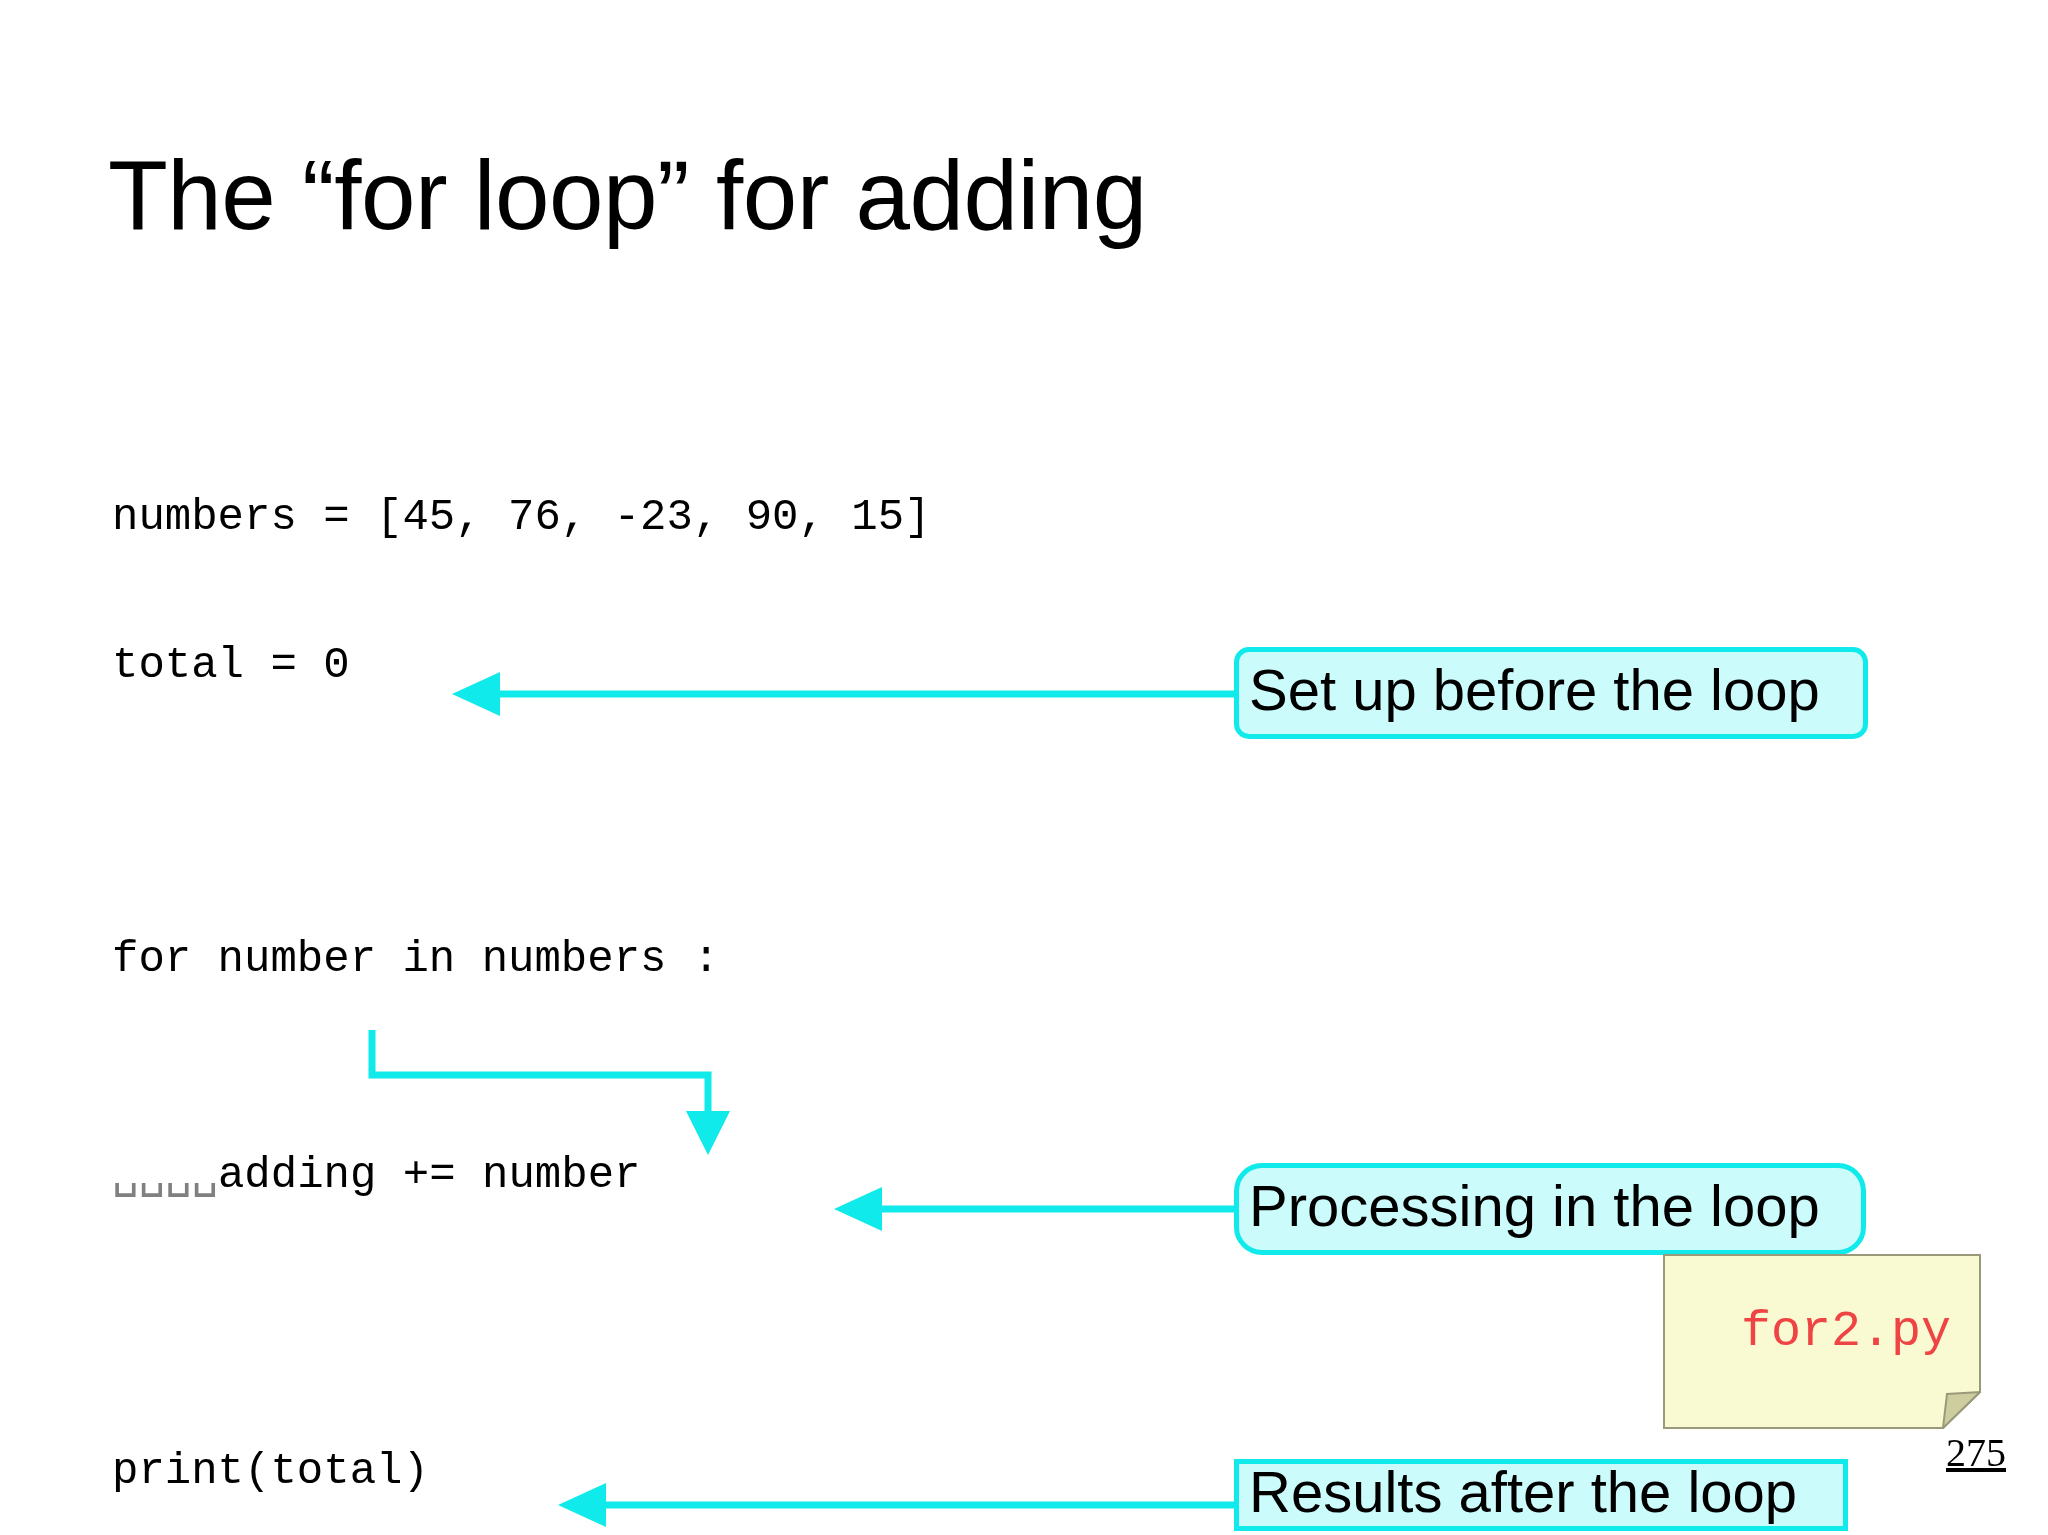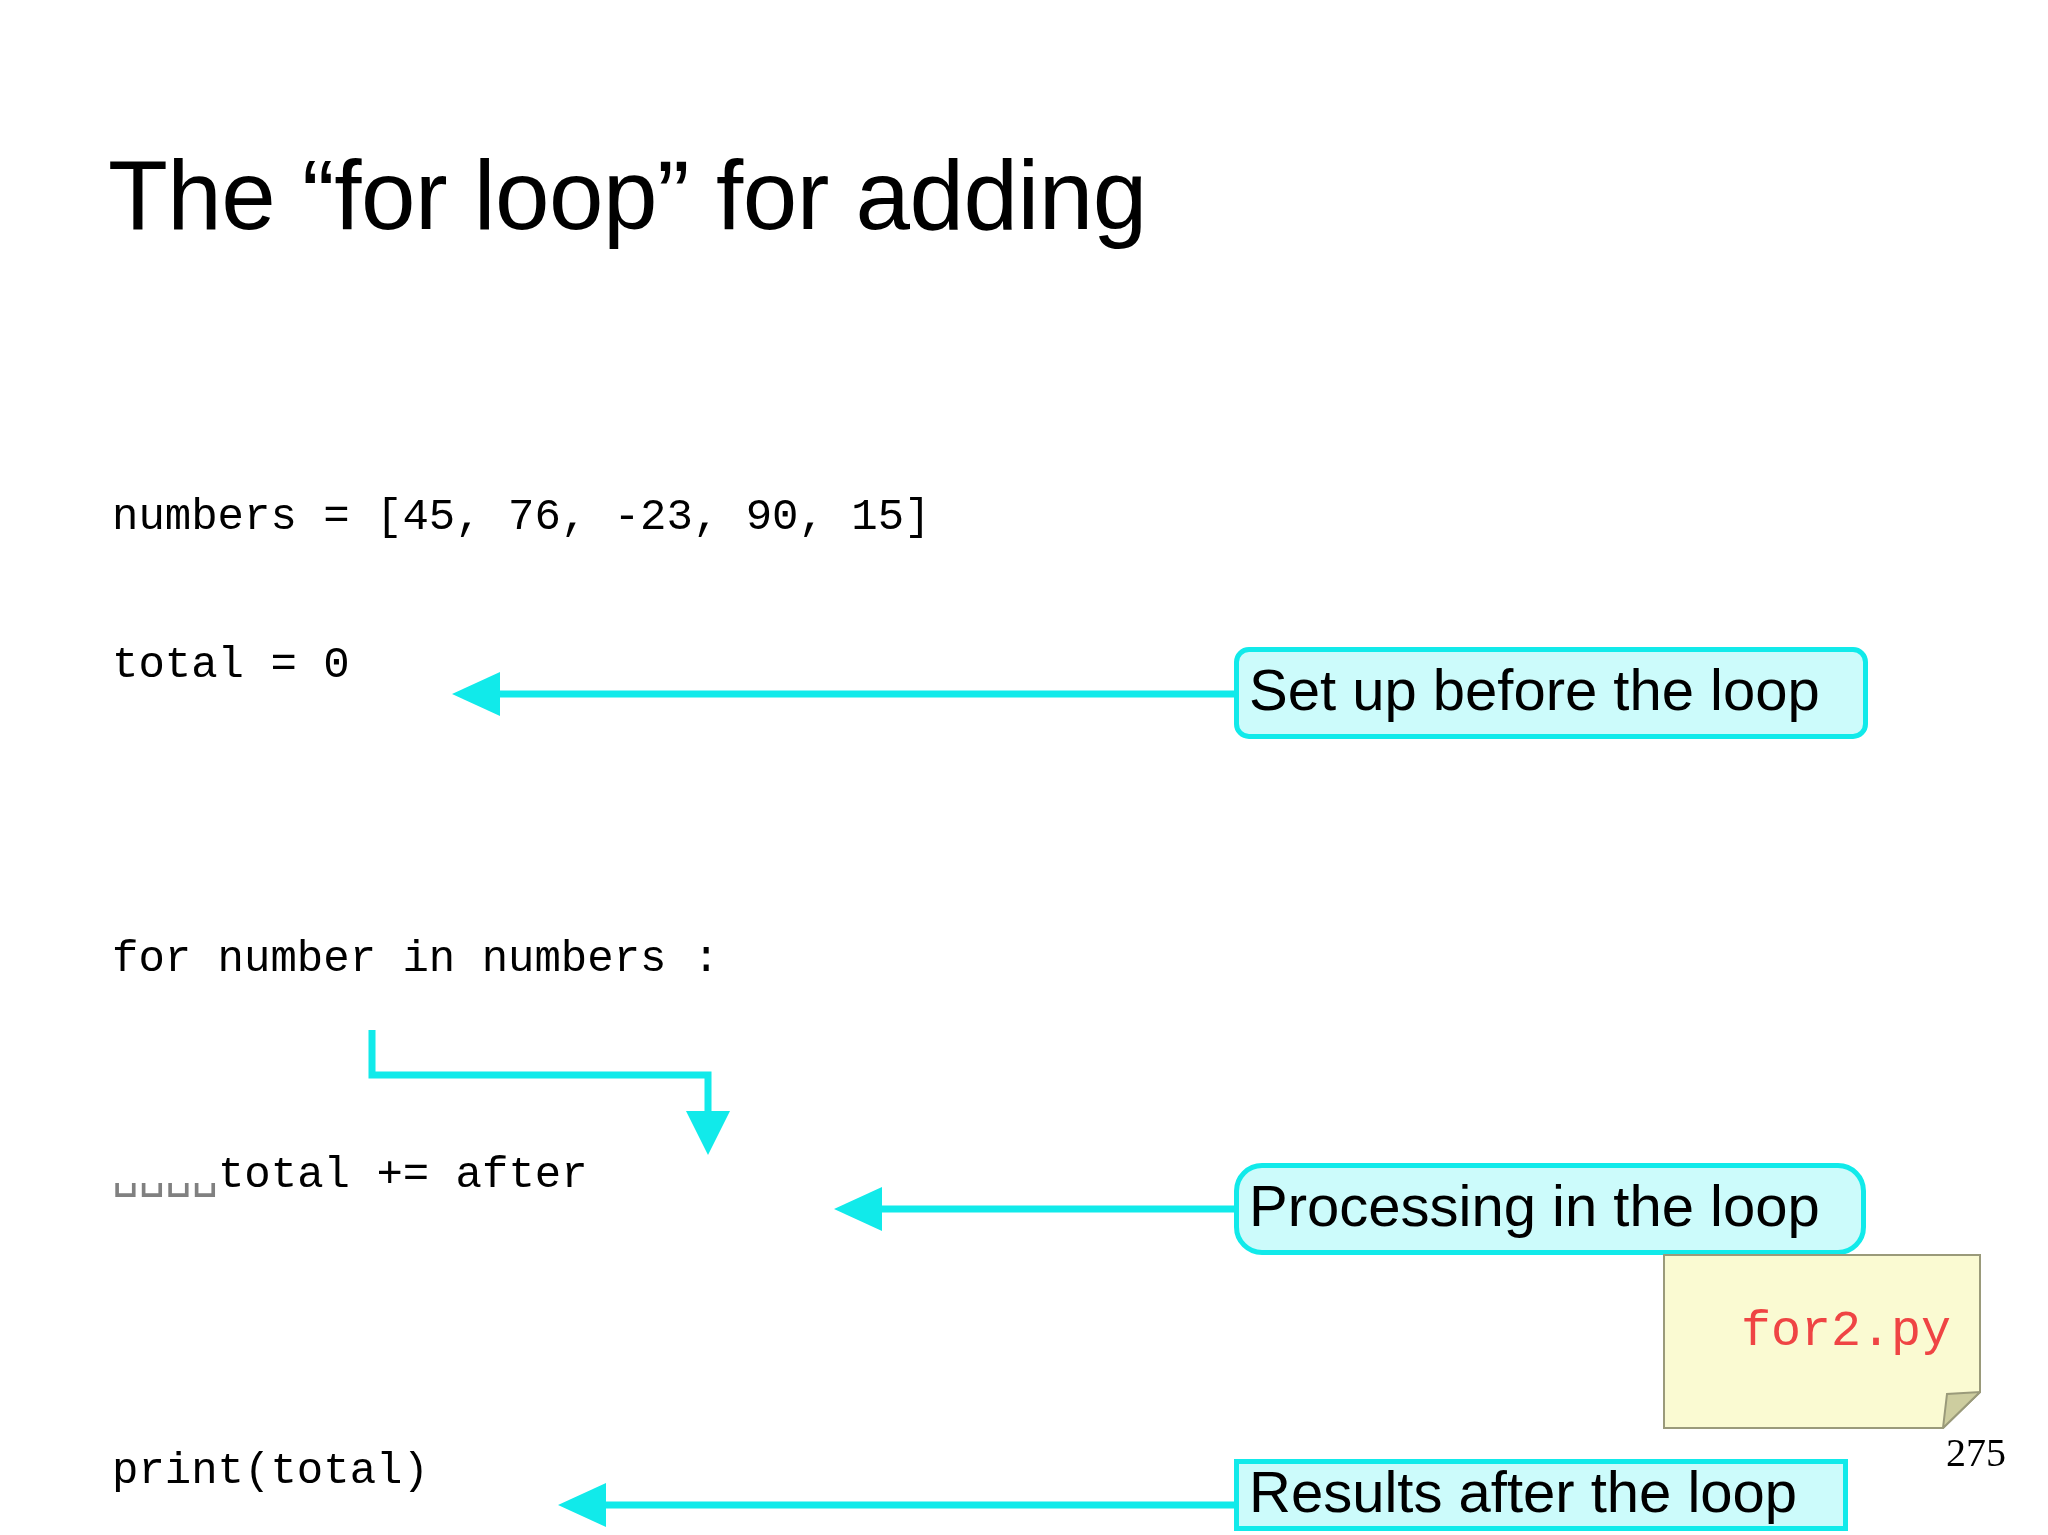--- a/index.html
+++ b/index.html
@@ -123,36 +123,37 @@
 
   
   #page-number {
     position: absolute;
     right: 42px;
     top: 1398px;
     font-family: "Liberation Serif", serif;
     font-size: 40px;
     line-height: 1;
     color: #000000;
+    text-decoration: underline;
   }
 </style>
 </head>
 <body>
 
 <div id="slide">
 
   <div id="slide-title">The “for loop” for adding</div>
 
   <div class="code-line" id="code-line-numbers">numbers = [45, 76, -23, 90, 15]</div>
 
   <div class="code-line" id="code-line-total">total = 0</div>
 
   <div class="code-line" id="code-line-for">for number in numbers :</div>
 
-  <div class="code-line" id="code-line-accum"><span class="indent-marks">␣␣␣␣</span><span>total += after</span></div>
+  <div class="code-line" id="code-line-accum"><span class="indent-marks">␣␣␣␣</span><span>adding += number</span></div>
 
   <div class="code-line" id="code-line-print">print(total)</div>
 
   <div class="callout" id="callout-setup">
     <span>Set up before the loop</span>
   </div>
 
   <div class="callout" id="callout-processing">
     <span>Processing in the loop</span>
   </div>

